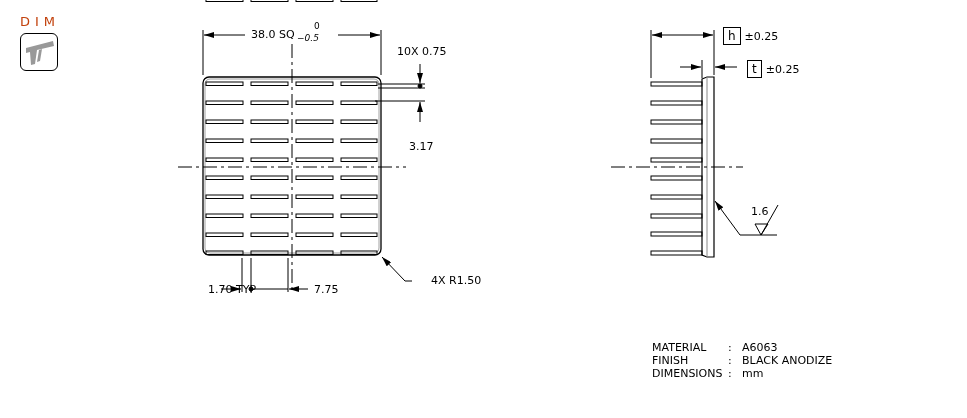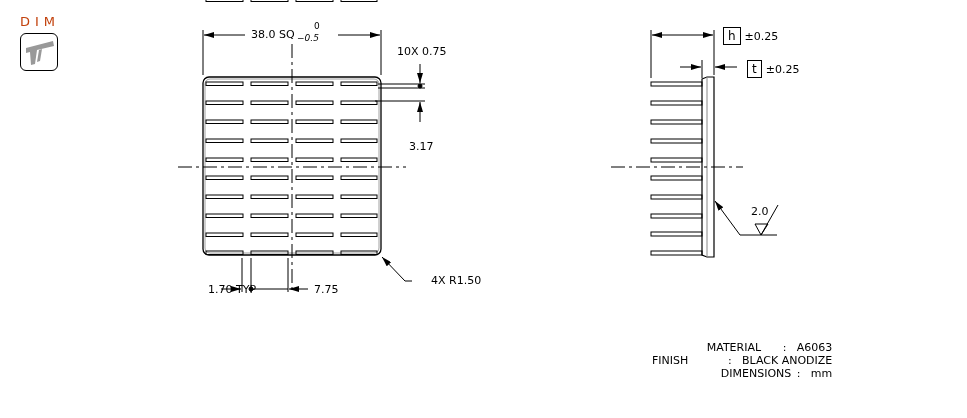--- a/index.html
+++ b/index.html
@@ -6,21 +6,21 @@
   body { width: 967px; height: 418px; position: relative; overflow: hidden;
          font-family: "DejaVu Sans", sans-serif; }
   .abs { position: absolute; white-space: nowrap; color: #000; }
   .lbl { font-size: 11px; line-height: 14px; }
   .sm { font-size: 9px; line-height: 10px; }
   .dim-badge { position: absolute; left: 20px; top: 14px; width: 40px; }
   .dim-title { font-size: 13px; letter-spacing: 5px; text-align: center; line-height: 16px; color:#c2410c; }
   .dim-box { width: 36px; height: 36px; border: 1.5px solid #000; border-radius: 6px; margin-top: 3px; position: relative; }
   .boxed { border: 1px solid #000; padding: 0 4px; font-size: 12px; line-height: 16px; display: inline-block; margin-right: 4px; }
   .spec { font-family: "DejaVu Sans", sans-serif; font-size: 11px; line-height: 13px; }
-  .spec-row { display: flex; justify-content: flex-end; }
+  .spec-row { display: flex; }
   .spec-key { width: 76px; }
   .spec-sep { width: 14px; }
   svg { position: absolute; left: 0; top: 0; }
 </style>
 </head>
 <body>
 
 <div class="dim-badge">
   <div class="dim-title">DIM</div>
   <div class="dim-box">
@@ -133,21 +133,21 @@
 <div class="abs lbl" style="left:164px;top:283px;margin-left:44px;">1.70 TYP</div>
 <div class="abs lbl" style="left:314px;top:283px;">7.75</div>
 <div class="abs lbl" style="left:416px;top:274px;margin-left:15px;">4X R1.50</div>
 
 <div class="abs" style="left:723px;top:25px;">
   <span class="boxed">h</span><span class="lbl">±0.25</span>
 </div>
 <div class="abs" style="left:739px;top:58px;margin-left:8px;">
   <span class="boxed">t</span><span class="lbl">±0.25</span>
 </div>
-<div class="abs lbl" style="left:751px;top:205px;">2.0</div>
+<div class="abs lbl" style="left:751px;top:205px;">1.6</div>
 
 <div class="abs spec" style="left:652px;top:341px;">
   <div class="spec-row">
     <span class="spec-key">MATERIAL</span>
     <span class="spec-sep">:</span>
     <span>A6063</span>
   </div>
   <div class="spec-row">
     <span class="spec-key">FINISH</span>
     <span class="spec-sep">:</span>

